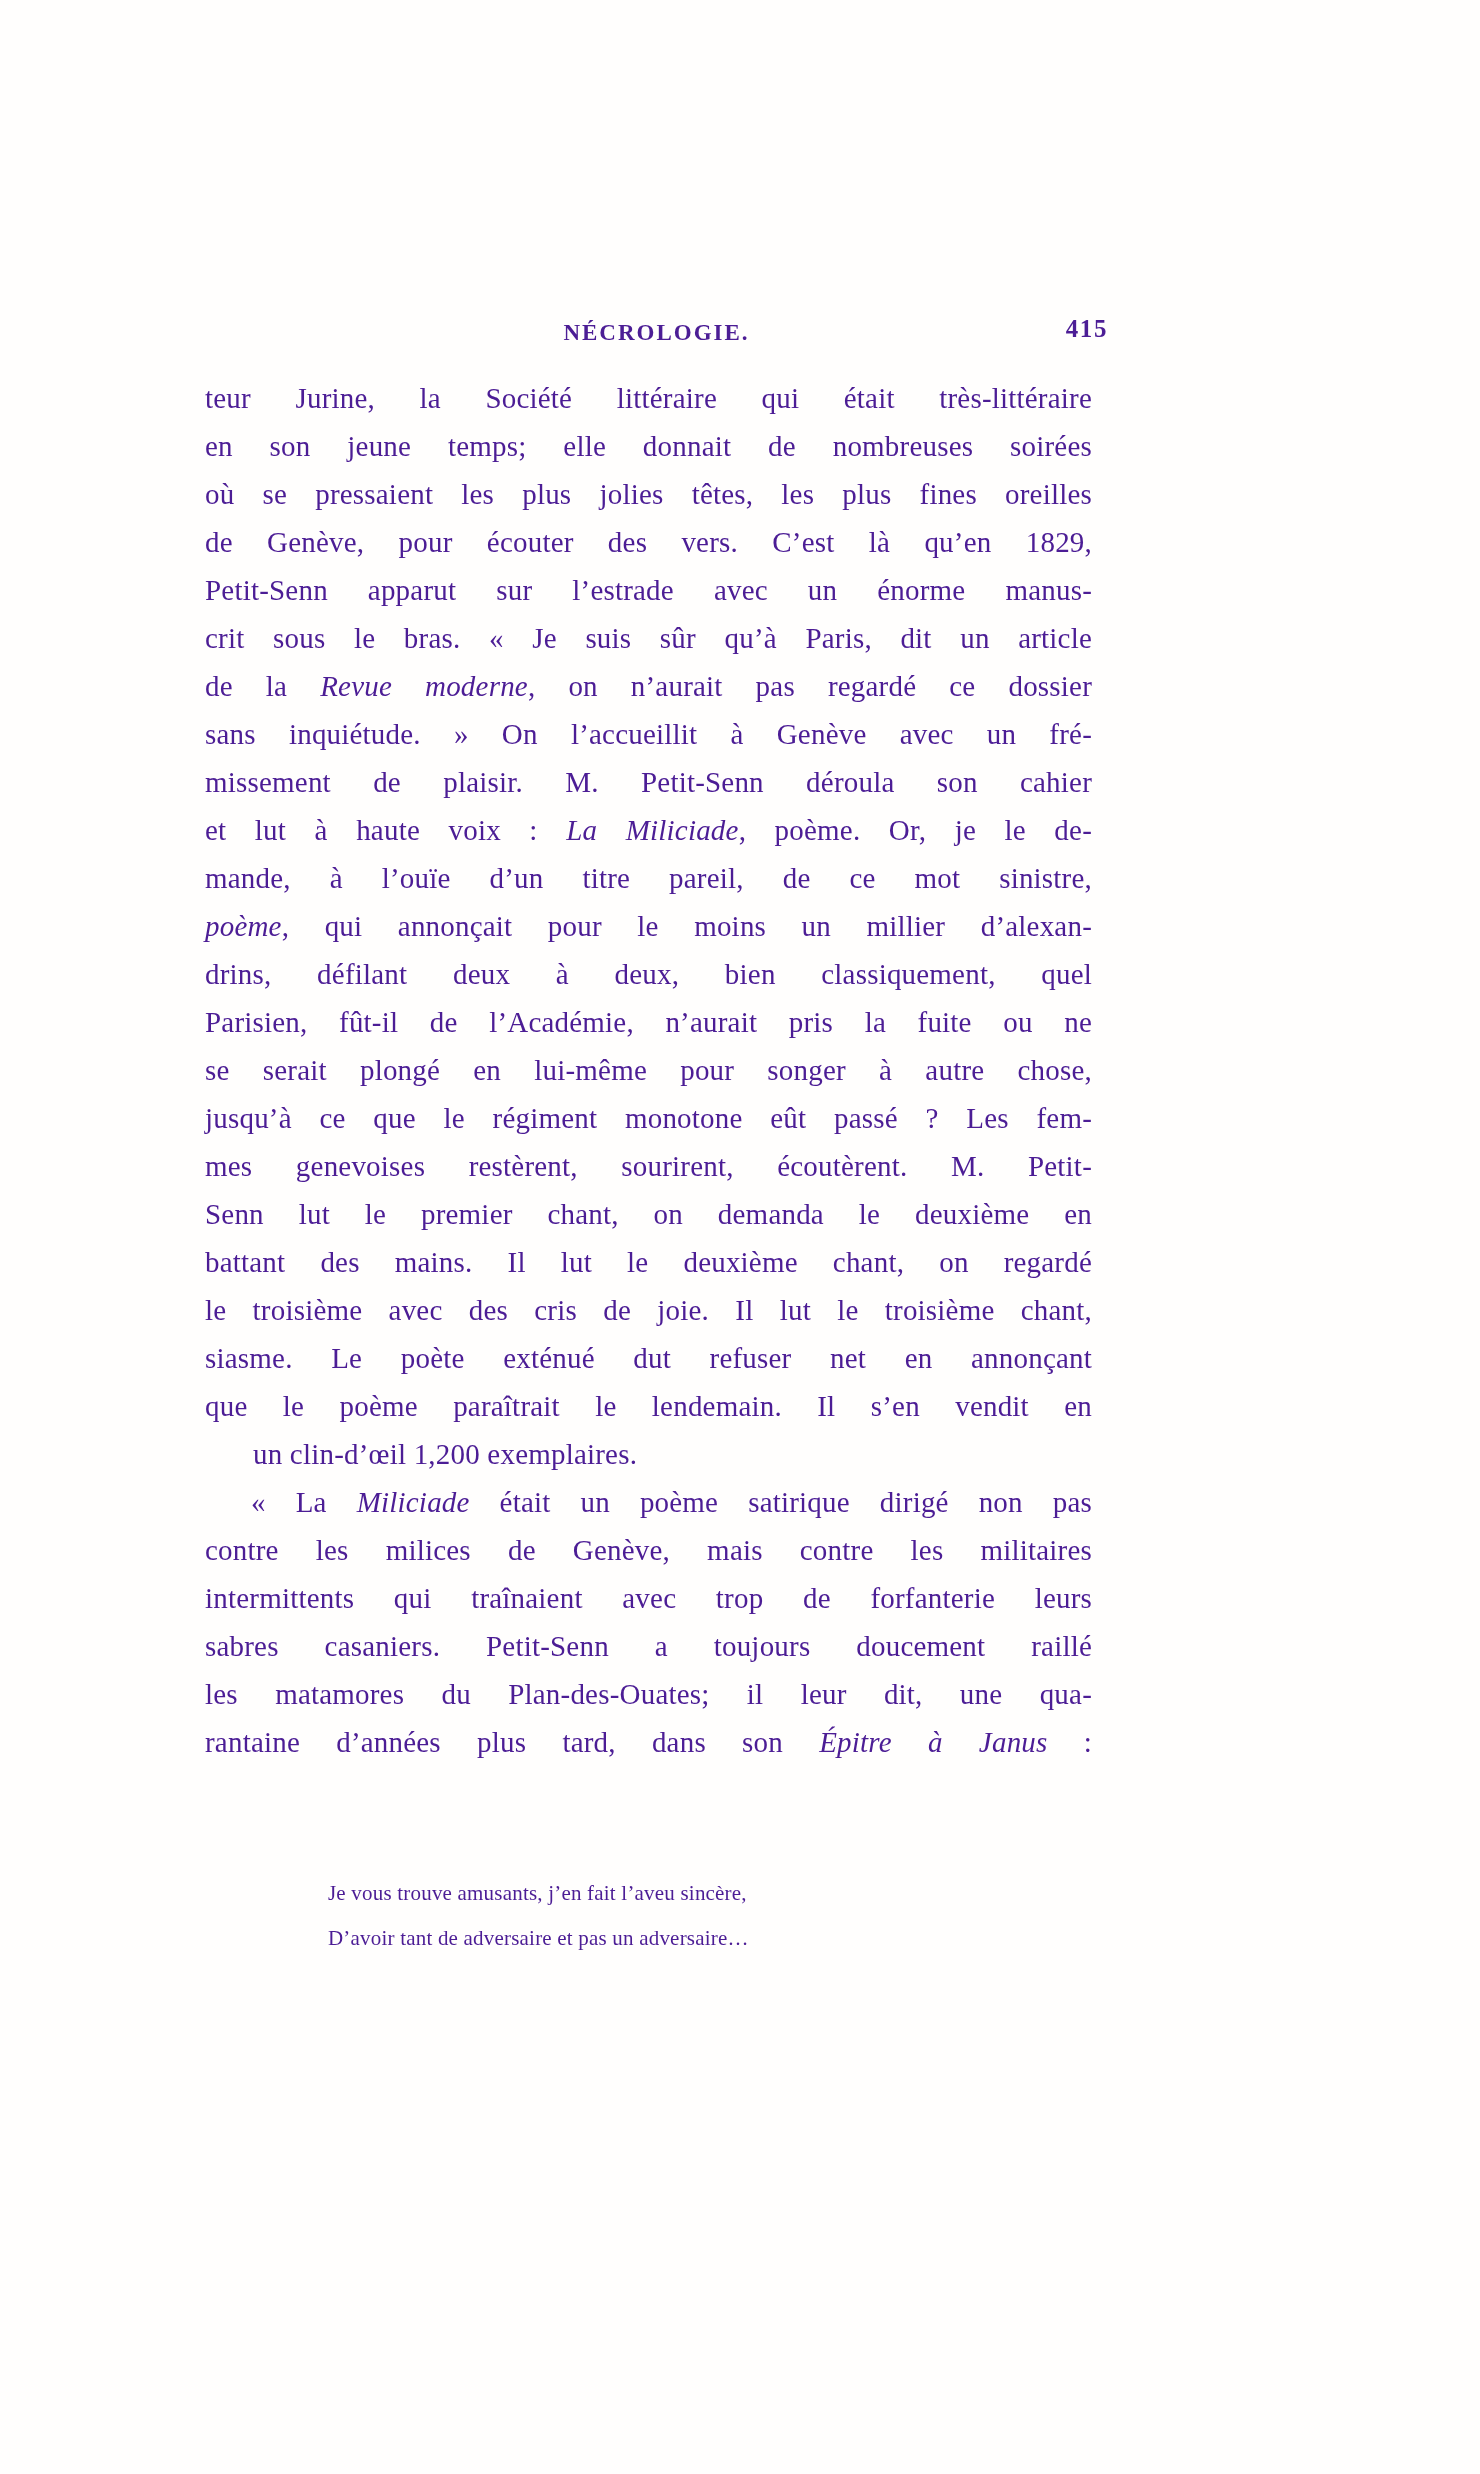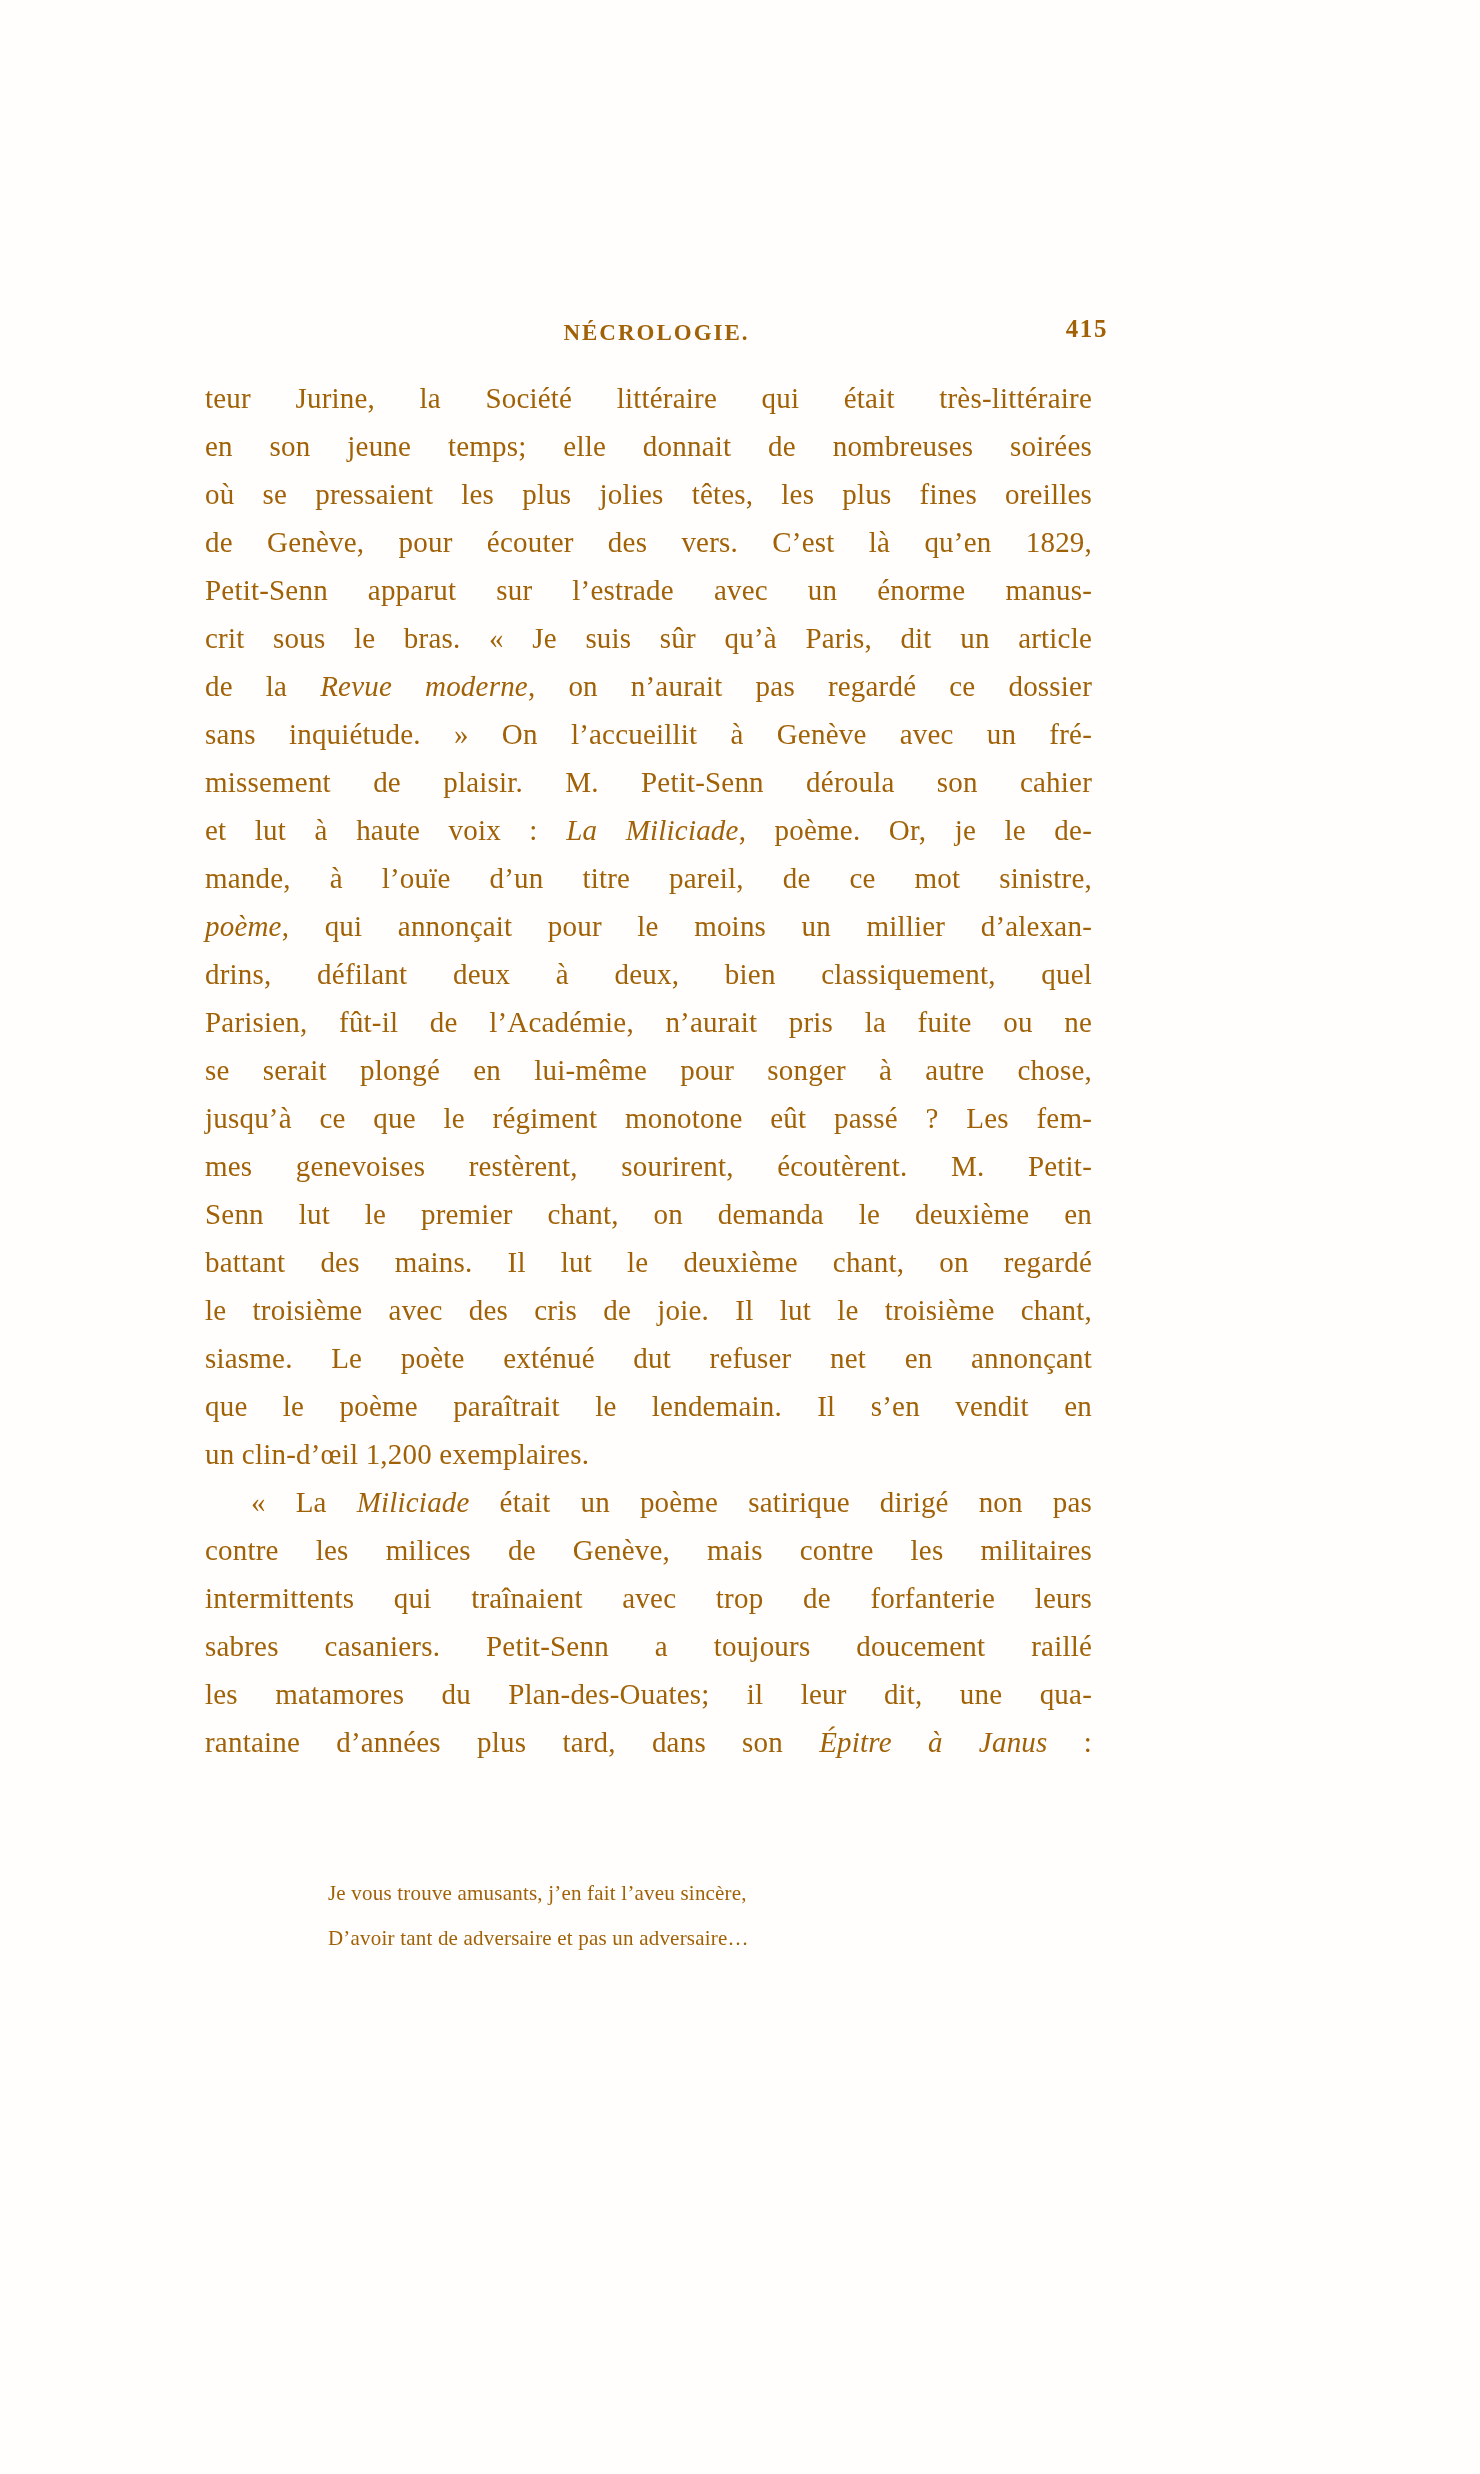--- a/index.html
+++ b/index.html
@@ -2,21 +2,21 @@
 <html lang="fr" style="font-size:13px"><head>
 <meta charset="utf-8">
 <style>
   html, body { margin: 0; padding: 0; background: #ffffff; }
   .page {
     position: relative;
     width: 1481px;
     height: 2475px;
     background: #fffefd;
     font-family: "Liberation Serif", "DejaVu Serif", serif;
-    color: #a16207;
+    color: #4c1d95;
     overflow: hidden;
   }
   
   .running-head {
     position: absolute;
     left: 205px;
     top: 315px;
     width: 903px;
     height: 36px;
   }
@@ -44,21 +44,21 @@
     top: 374px;
     width: 887px;
     font-size: 29px;
     line-height: 48px;
     letter-spacing: 0.2px;
   }
   .line {
     text-align: justify;
     text-align-last: justify;
   }
-  .line.flush { text-align-last: left; }
+  .line.flush { text-align-last: left; margin-left: 48px; }
   .line.indent { text-indent: 46px; }
   .line em { font-style: italic; }
   
   .verse {
     position: absolute;
     left: 328px;
     top: 1871px;
     width: 701px;
     font-size: 21px;
     line-height: 45px;

